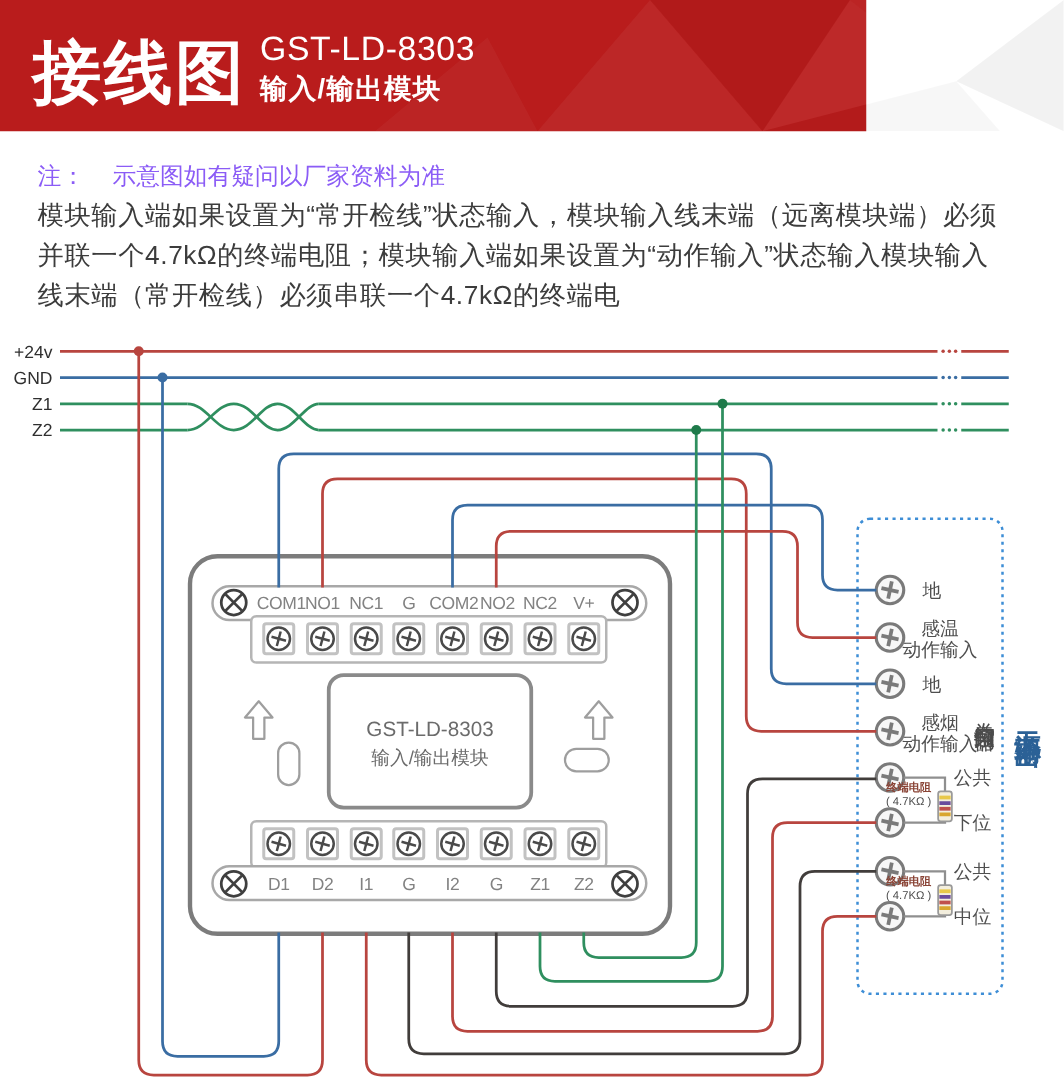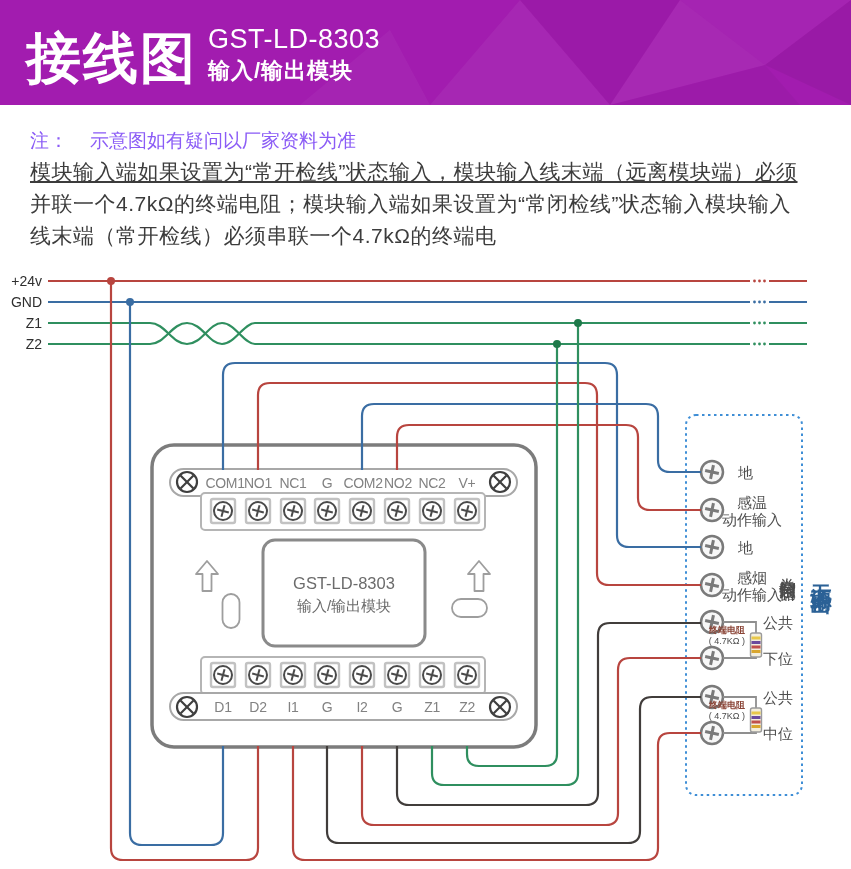--- a/index.html
+++ b/index.html
@@ -1,20 +1,20 @@
 <!DOCTYPE html>
 <html><head>
 <meta charset="utf-8">
 <style>
   html,body{margin:0;padding:0;background:#fff;}
   body{width:851px;height:869px;position:relative;overflow:hidden;
        font-family:"Liberation Sans","DejaVu Sans",sans-serif;}
   .abs{position:absolute;}
   
-  #header{left:0;top:0;width:851px;height:105px;background:#a21caf;}
+  #header{left:0;top:0;width:693px;height:105px;background:#b91c1c;}
   #header svg{position:absolute;left:0;top:0;}
   #hdr-title{left:26px;top:22px;font-size:55px;font-weight:900;color:#fff;letter-spacing:2px;}
   #hdr-model{left:208px;top:24px;font-size:27px;font-weight:500;color:#fff;letter-spacing:.5px;}
   #hdr-sub{left:208px;top:56px;font-size:22px;font-weight:bold;color:#fff;letter-spacing:1px;}
   
   #note{left:30px;top:128px;font-size:19px;color:#8b5cf6;}
   #note .gap{display:inline-block;width:22px;}
   .bodyline{left:30px;font-size:21px;color:#3c3c3c;letter-spacing:.5px;}
   
   #diagram{left:0;top:0;}
@@ -50,22 +50,22 @@
     <polygon points="851,0 765,65 851,105" fill="rgba(0,0,0,0.05)"></polygon>
   </svg>
   <div id="hdr-title" class="abs">接线图</div>
   <div id="hdr-model" class="abs">GST-LD-8303</div>
   <div id="hdr-sub" class="abs">输入/输出模块</div>
 </div>
 
 <div id="note" class="abs">
   <span>注：</span><span class="gap"></span><span>示意图如有疑问以厂家资料为准</span>
 </div>
-<div class="abs bodyline" style="top:158px;text-decoration:underline;">模块输入端如果设置为“常开检线”状态输入，模块输入线末端（远离模块端）必须</div>
-<div class="abs bodyline" style="top:190px;">并联一个4.7kΩ的终端电阻；模块输入端如果设置为“常闭检线”状态输入模块输入</div>
+<div class="abs bodyline" style="top:158px;">模块输入端如果设置为“常开检线”状态输入，模块输入线末端（远离模块端）必须</div>
+<div class="abs bodyline" style="top:190px;">并联一个4.7kΩ的终端电阻；模块输入端如果设置为“动作输入”状态输入模块输入</div>
 <div class="abs bodyline" style="top:222px;">线末端（常开检线）必须串联一个4.7kΩ的终端电</div>
 
 <svg id="diagram" class="abs" width="851" height="869" viewBox="0 0 851 869">
 
   <g>
     <rect x="152" y="445" width="384" height="302" rx="22" class="modline" stroke-width="3.5"></rect>
 
     <rect x="170" y="469" width="347" height="27" rx="13.5" fill="#fff" stroke="#a8a8a8" stroke-width="2"></rect>
     <rect x="201" y="493" width="284" height="37" rx="4" fill="#fff" stroke="#b5b5b5" stroke-width="2"></rect>
 

